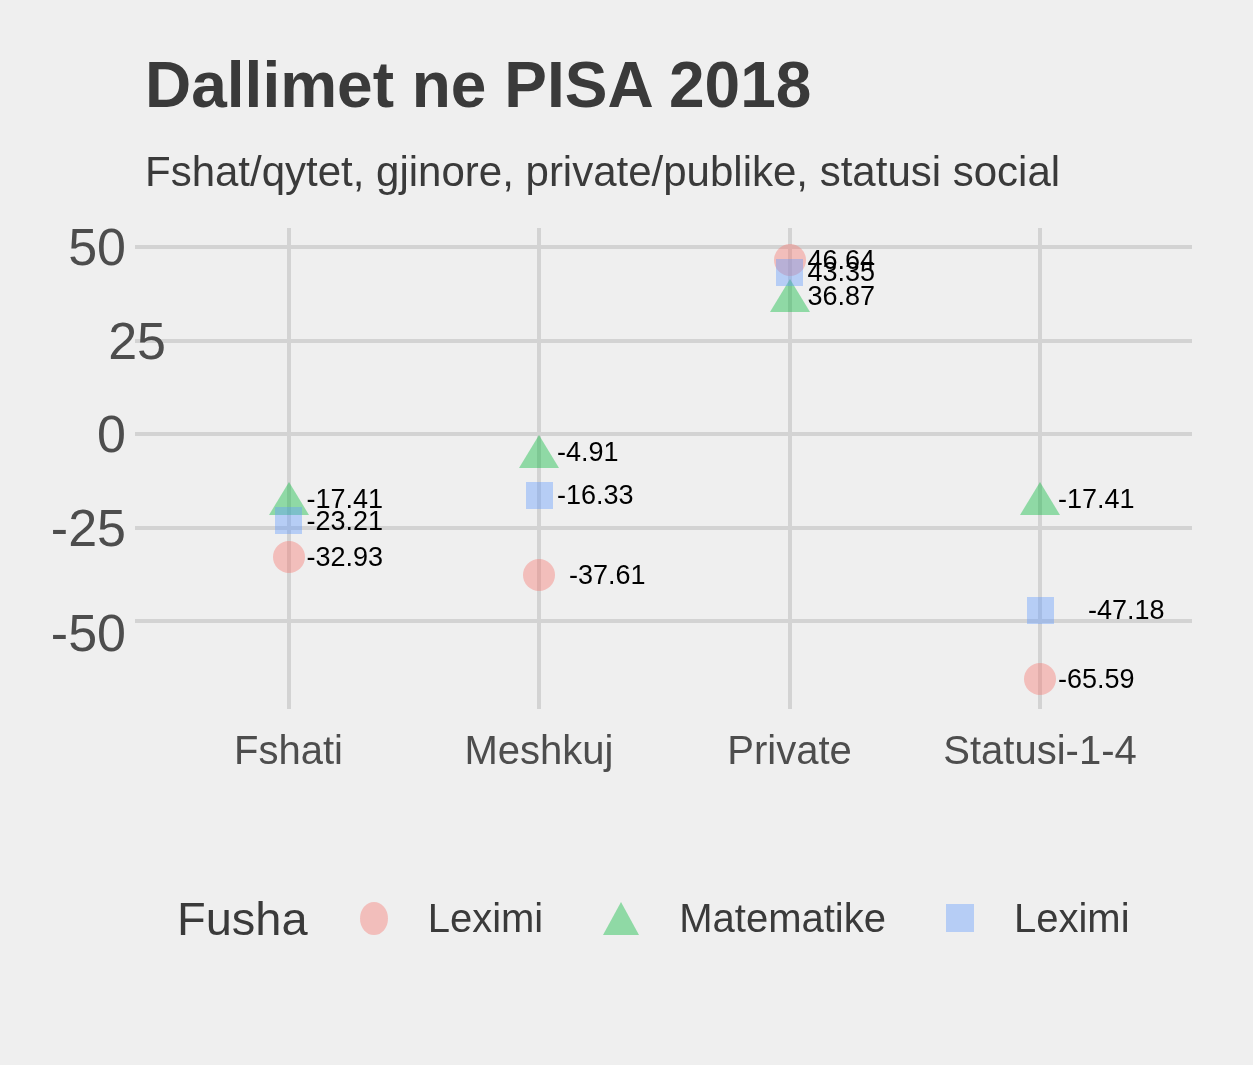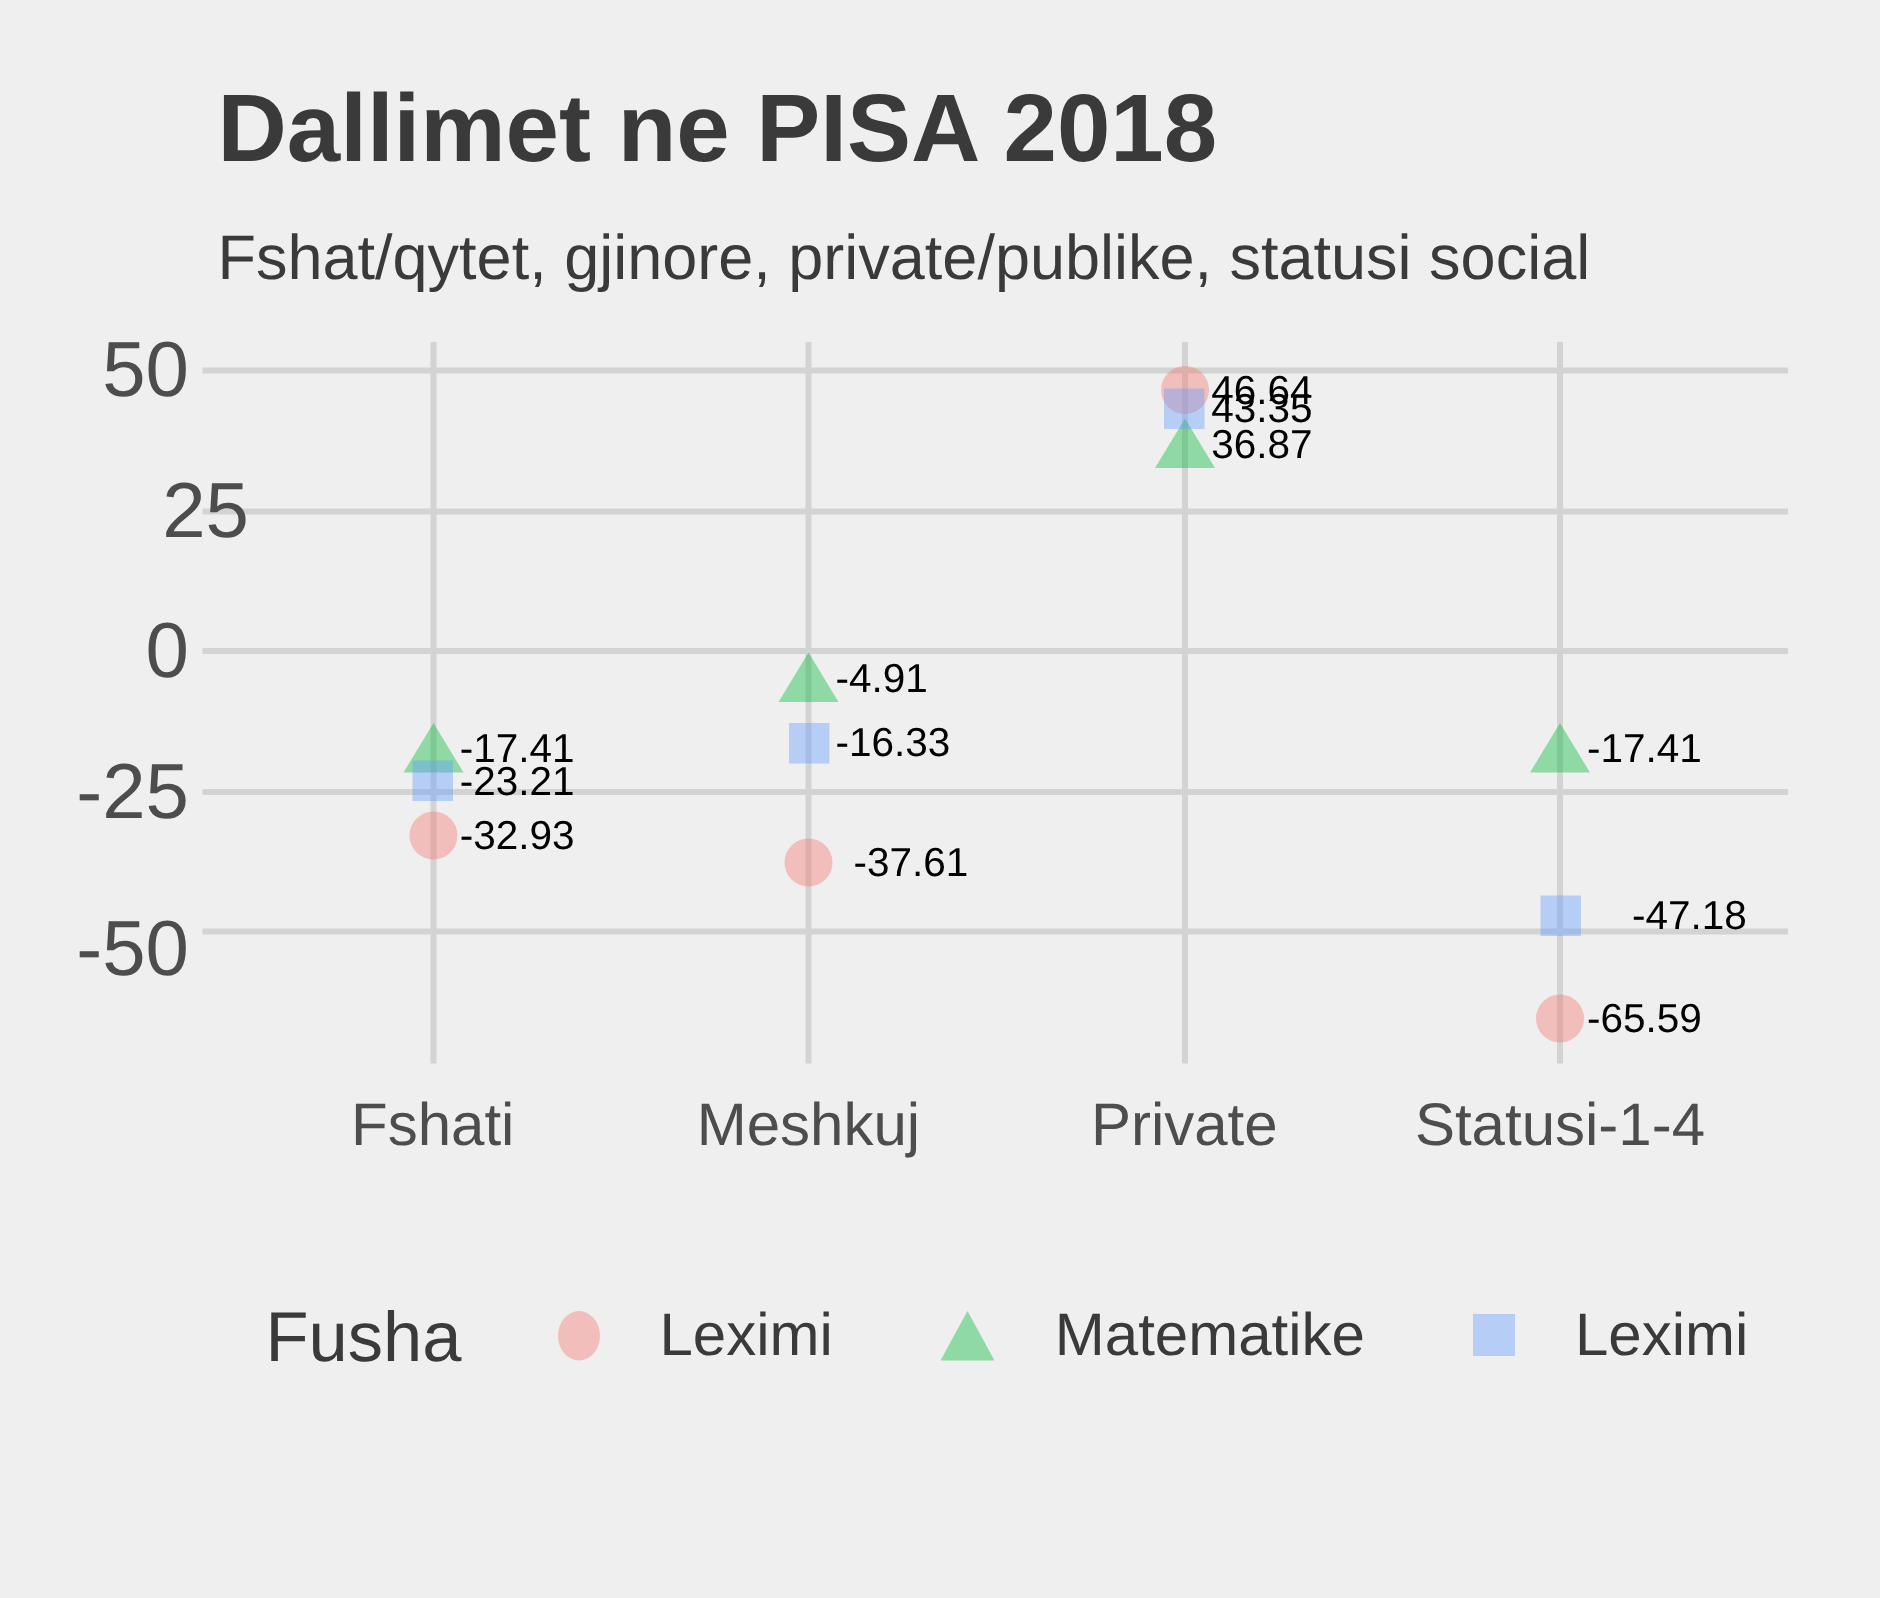--- a/index.html
+++ b/index.html
@@ -11,21 +11,21 @@
   .subtitle{position:absolute;left:145px;top:148px;font-size:42px;font-weight:400;color:#3A3A3A;}
   .panel{position:absolute;left:135px;top:228px;width:1057px;height:481px;}
   .gridline-h{position:absolute;left:0;width:100%;height:4px;background:#D3D3D3;}
   .gridline-v{position:absolute;top:0;height:100%;width:4px;background:#D3D3D3;}
   .ytick{position:absolute;left:0;width:126px;text-align:right;font-size:52px;color:#4D4D4D;line-height:48px;}
   .xtick{position:absolute;width:250px;text-align:center;font-size:40px;color:#4D4D4D;top:728px;}
   .pt-circle{position:absolute;border-radius:50%;}
   .pt-square{position:absolute;}
   .pt-triangle{position:absolute;width:0;height:0;}
   .pt-label{position:absolute;font-size:27px;color:#000;white-space:nowrap;line-height:28px;}
-  .legend{position:absolute;left:177px;top:854px;height:72px;display:flex;align-items:center;gap:12px;}
+  .legend{position:absolute;left:177px;top:882px;height:72px;display:flex;align-items:center;}
   .legend-title{font-size:47px;color:#3A3A3A;margin-right:52px;}
   .legend-item{display:flex;align-items:center;margin-right:60px;}
   .legend-key{margin-right:40px;display:inline-block;}
   .legend-key.circle{width:28px;height:33px;border-radius:50%;}
   .legend-key.triangle{width:0;height:0;border-left:18px solid transparent;border-right:18px solid transparent;}
   .legend-key.square{width:28px;height:28px;}
   .legend-label{font-size:40px;color:#3A3A3A;}
   .caption{position:absolute;right:65px;top:962px;font-size:40px;color:#3A3A3A;}
 </style>
 </head>

